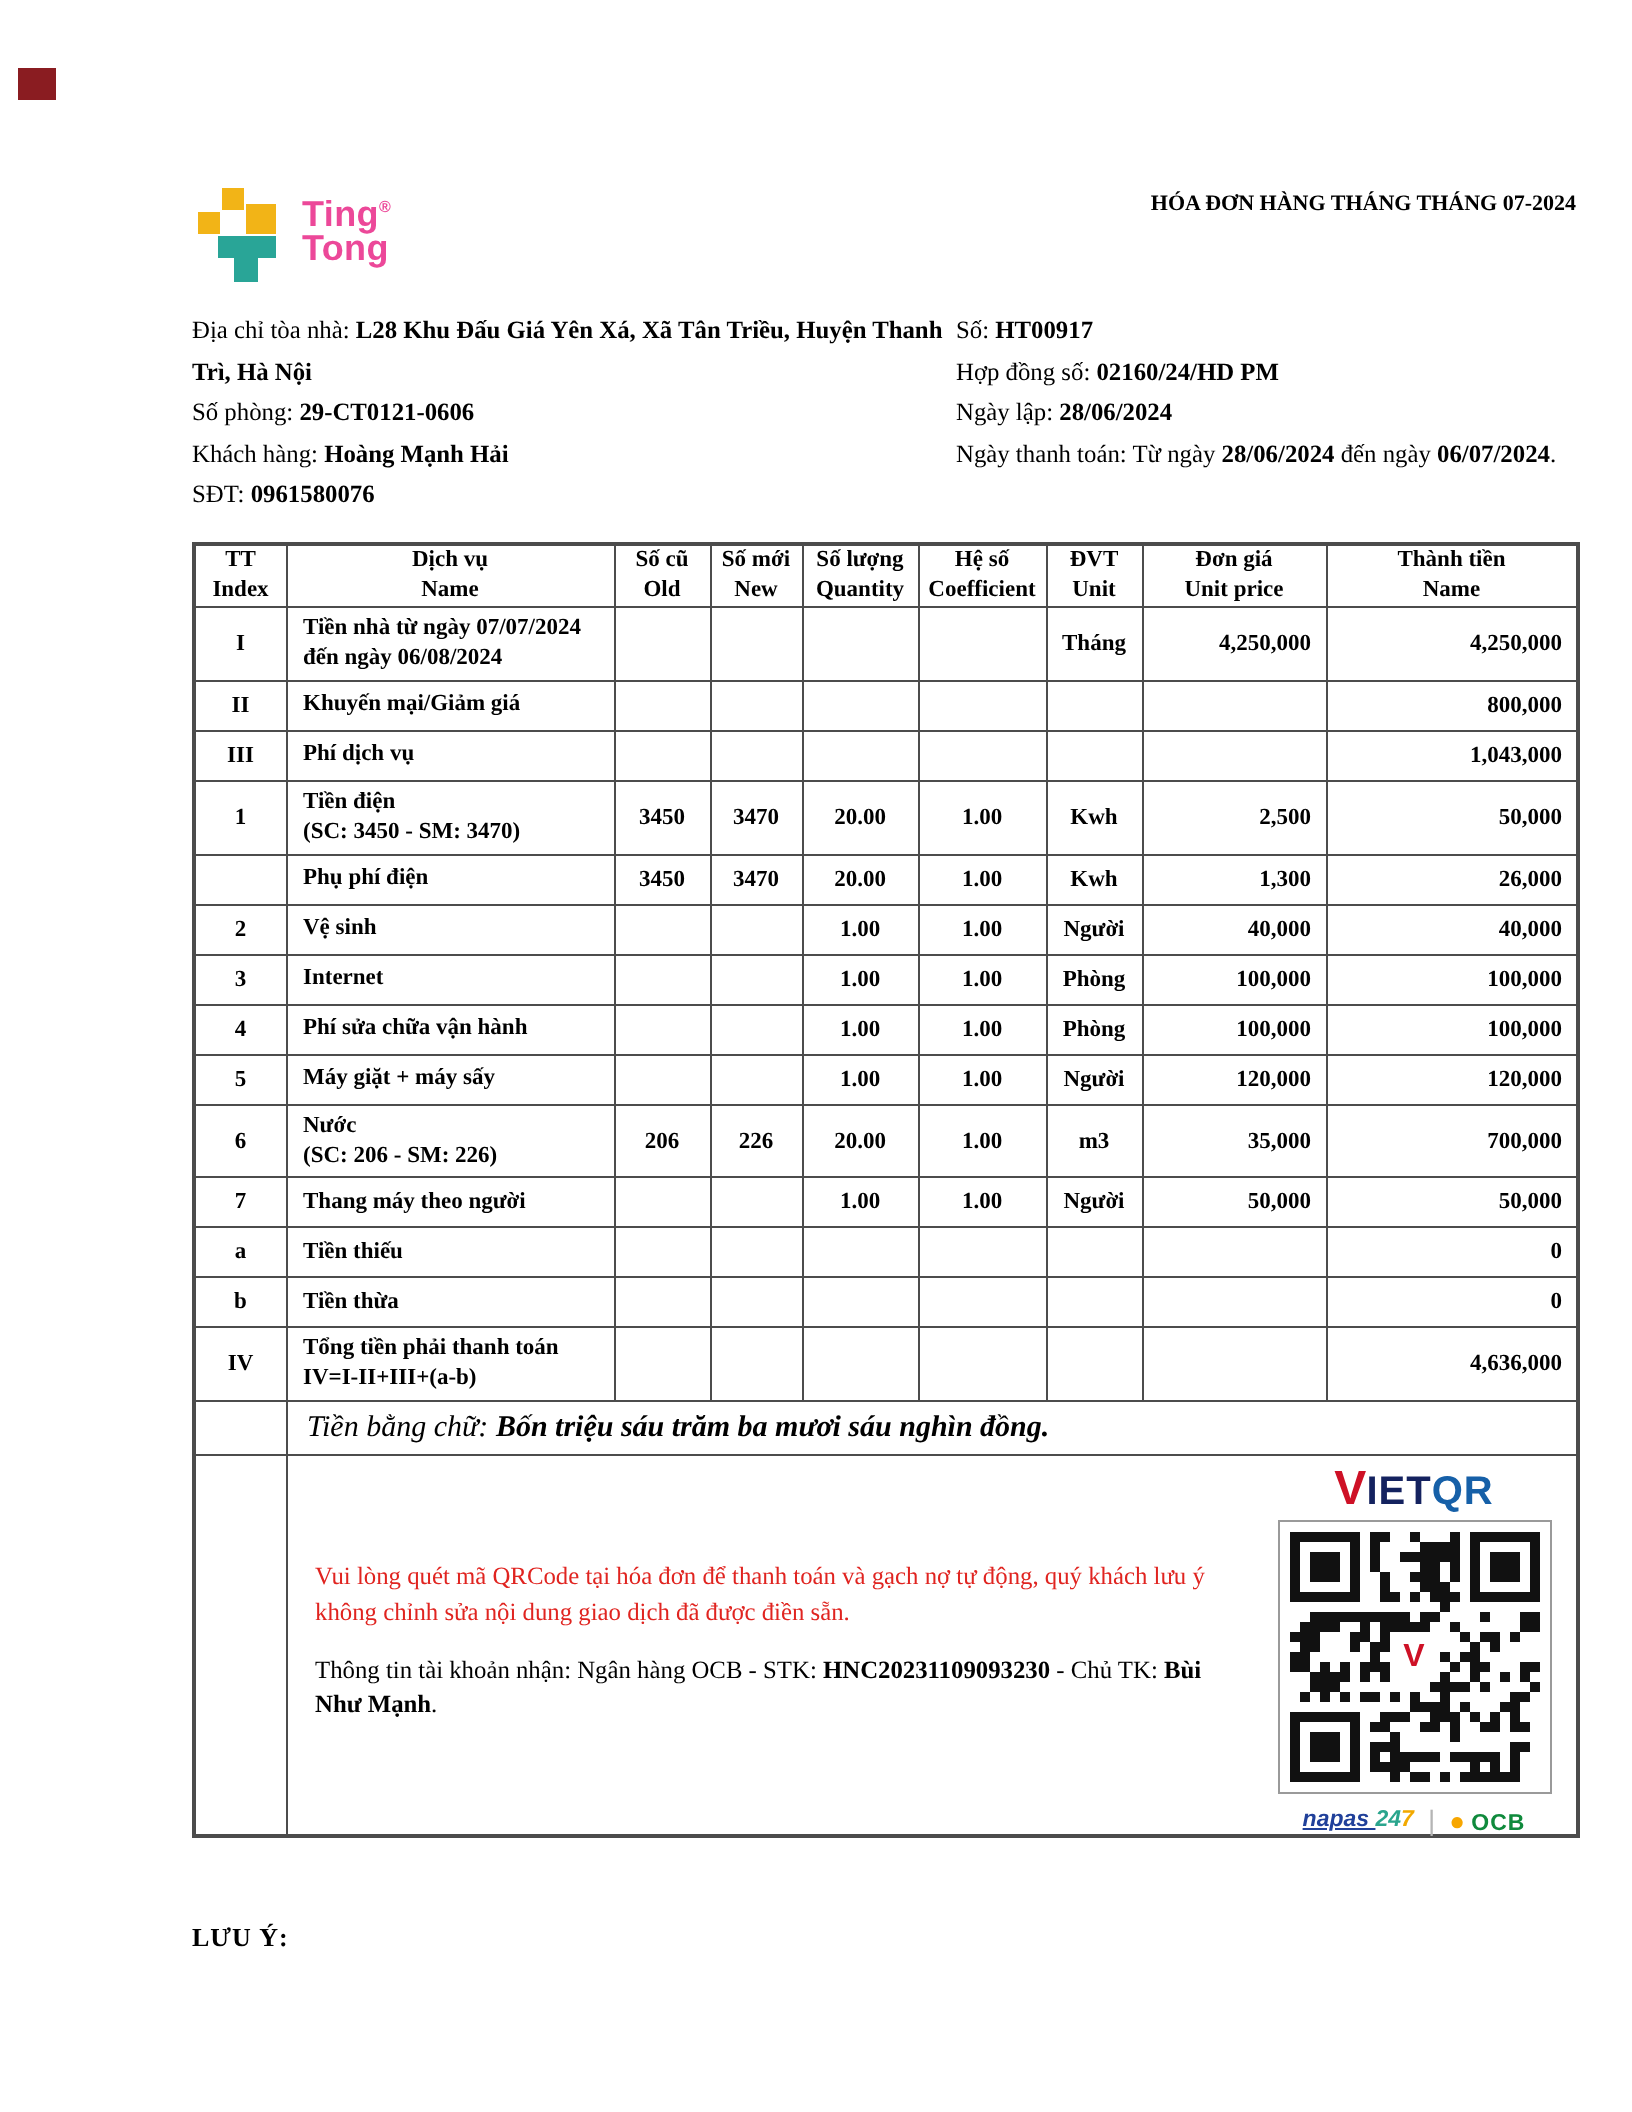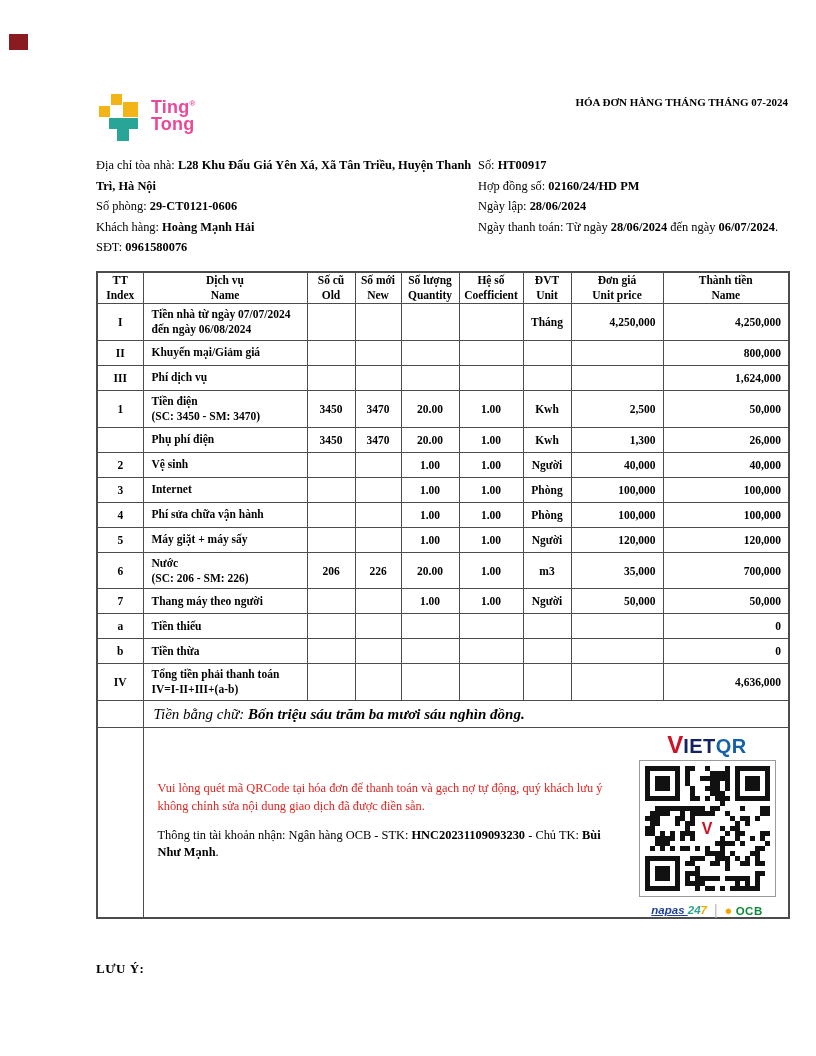--- a/index.html
+++ b/index.html
@@ -197,21 +197,21 @@
           <td class="c-tt">III</td>
           <td class="c-name">
             <div>Phí dịch vụ</div>
           </td>
           <td class="c-ctr"></td>
           <td class="c-ctr"></td>
           <td class="c-ctr"></td>
           <td class="c-ctr"></td>
           <td class="c-ctr"></td>
           <td class="c-rt"></td>
-          <td class="c-rt">1,624,000</td>
+          <td class="c-rt">1,043,000</td>
         </tr>
         <tr>
           <td class="c-tt">1</td>
           <td class="c-name">
             <div>Tiền điện</div>
             <div>(SC: 3450 - SM: 3470)</div>
           </td>
           <td class="c-ctr">3450</td>
           <td class="c-ctr">3470</td>
           <td class="c-ctr">20.00</td>

